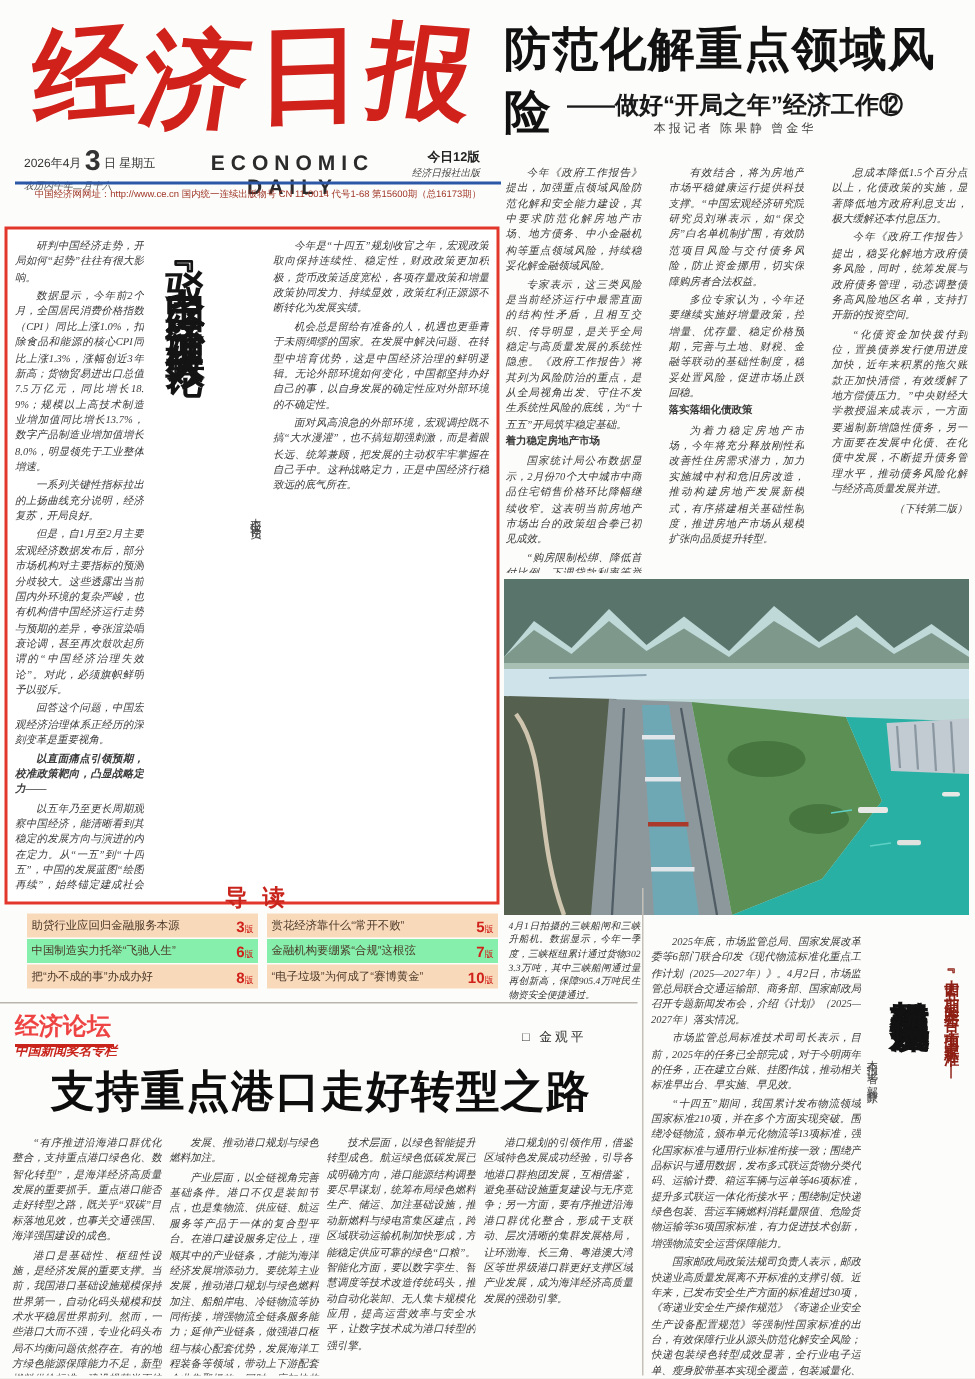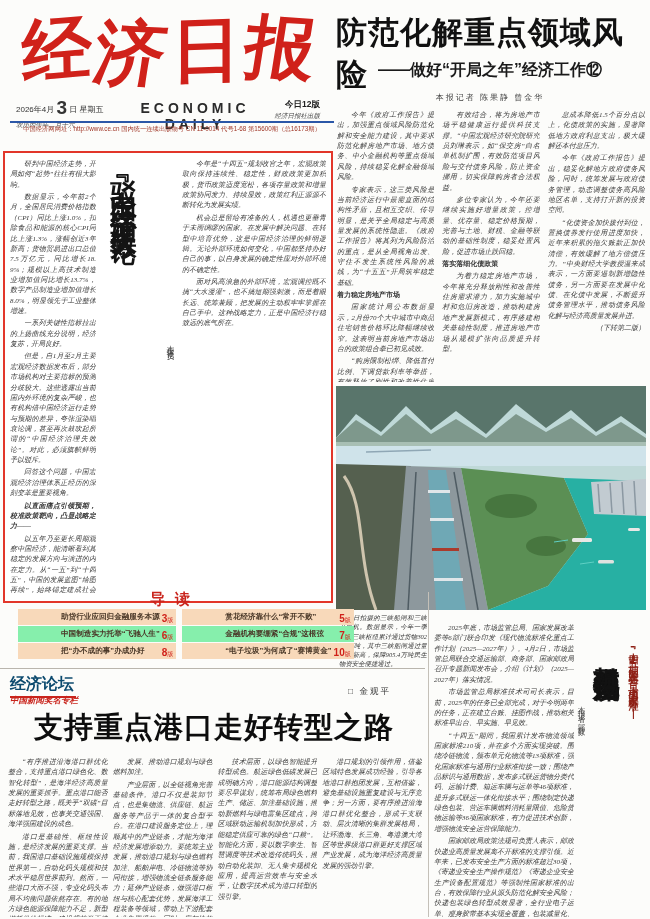--- a/index.html
+++ b/index.html
@@ -21,24 +21,24 @@
   .rightpub{position:absolute;left:240px;top:98px;width:80px;text-align:right;line-height:1.5;}
   .rightpub .ed{font-size:8.5px;font-weight:bold;}
   .rightpub .pub{font-size:6.5px;color:#444;font-style:italic;}
   .infoline{position:absolute;left:10px;top:121px;width:324px;border-top:2px solid #2b57a7;
         padding-top:2px;font-size:6.3px;color:#a03728;text-align:center;white-space:nowrap;}
   
   .lead-h1{position:absolute;left:336px;top:12px;width:308px;text-align:left;
         font-size:31px;font-weight:900;letter-spacing:1px;color:#111;}
   .lead-h2{position:absolute;left:336px;top:60px;width:308px;text-align:center;
         font-size:16px;font-weight:bold;color:#1a1a1a;}
-  .lead-by{position:absolute;left:336px;top:92px;width:308px;text-align:center;
+  .lead-by{position:absolute;left:336px;top:80px;width:308px;text-align:center;
         font-size:8px;letter-spacing:2px;color:#444;}
   .lead-cols{position:absolute;left:337px;top:110px;width:308px;height:272px;
-        display:flex;gap:8px;overflow:hidden;}
+        display:flex;gap:18px;overflow:hidden;}
   .col{flex:1;overflow:hidden;}
   .bodytext p{margin:0 0 2px 0;font-family:"Liberation Serif",serif;font-style:italic;
         font-size:7px;line-height:1.48;text-align:justify;word-break:break-all;
         color:#3a3a3a;text-indent:14px;}
   .subhead{font-size:9.5px;font-weight:bold;text-align:center;margin:5px 0 4px 0;
         color:#111;font-style:normal !important;text-indent:0 !important;
         font-family:"Liberation Sans",sans-serif !important;}
   .jump{text-align:right !important;text-indent:0 !important;color:#333;}
   
   .redbox{position:absolute;left:3px;top:151px;width:330px;height:452px;
@@ -60,29 +60,29 @@
   .credit{text-align:right;font-style:normal !important;}
   
   .daodu{position:absolute;left:18px;top:591px;width:314px;height:72px;}
   .dd-title{text-align:center;font-size:15px;font-weight:900;color:#c9241c;
         letter-spacing:10px;line-height:16px;}
   .dd-grid{display:flex;gap:6px;margin-top:2px;}
   .dd-col{flex:1;}
   .dd-row{display:flex;align-items:center;height:16px;margin-bottom:1px;padding:0 3px;
         background:#f8d9ba;}
   .dd-row.alt{background:#86efac;}
-  .dd-text{flex:1;font-size:7.6px;font-weight:bold;color:#4a3828;white-space:nowrap;overflow:hidden;margin-left:40px;}
+  .dd-text{flex:1;font-size:7.6px;font-weight:normal;color:#4a3828;white-space:nowrap;overflow:hidden;}
   .dd-page{color:#d0211a;white-space:nowrap;margin-left:2px;}
   .dd-page b{font-size:10px;font-weight:900;}
   .dd-page i{font-size:6px;font-style:normal;}
   
   .rule-h{position:absolute;left:0px;top:668px;width:425px;border-top:1px solid #b9b5ad;}
   .rule-v{position:absolute;left:428px;top:592px;height:325px;border-left:1px solid #c4c0b8;}
   .forum-name{position:absolute;left:10px;top:674px;font-size:16px;font-weight:900;
-        color:#0c4a6e;border-bottom:2px solid #c9241c;padding:0 2px 1px 0;}
+        color:#ef4444;border-bottom:2px solid #c9241c;padding:0 2px 1px 0;}
   .forum-tag{position:absolute;left:10px;top:695px;font-size:8.5px;font-weight:bold;
         font-style:italic;color:#c9241c;font-family:"Liberation Serif",serif;}
   .forum-author{position:absolute;left:348px;top:686px;font-size:8.5px;color:#333;letter-spacing:2px;}
   .forum-h1{position:absolute;left:6px;top:708px;width:416px;text-align:center;
         font-size:29px;font-weight:900;letter-spacing:1px;color:#0d0d0d;}
   .forum-cols{position:absolute;left:8px;top:757px;width:414px;height:160px;
         display:flex;gap:5px;overflow:hidden;}
   
   .std-body{position:absolute;left:434px;top:623px;width:140px;height:294px;overflow:hidden;}
   .std-by{position:absolute;left:576px;top:700px;height:120px;writing-mode:vertical-rl;

